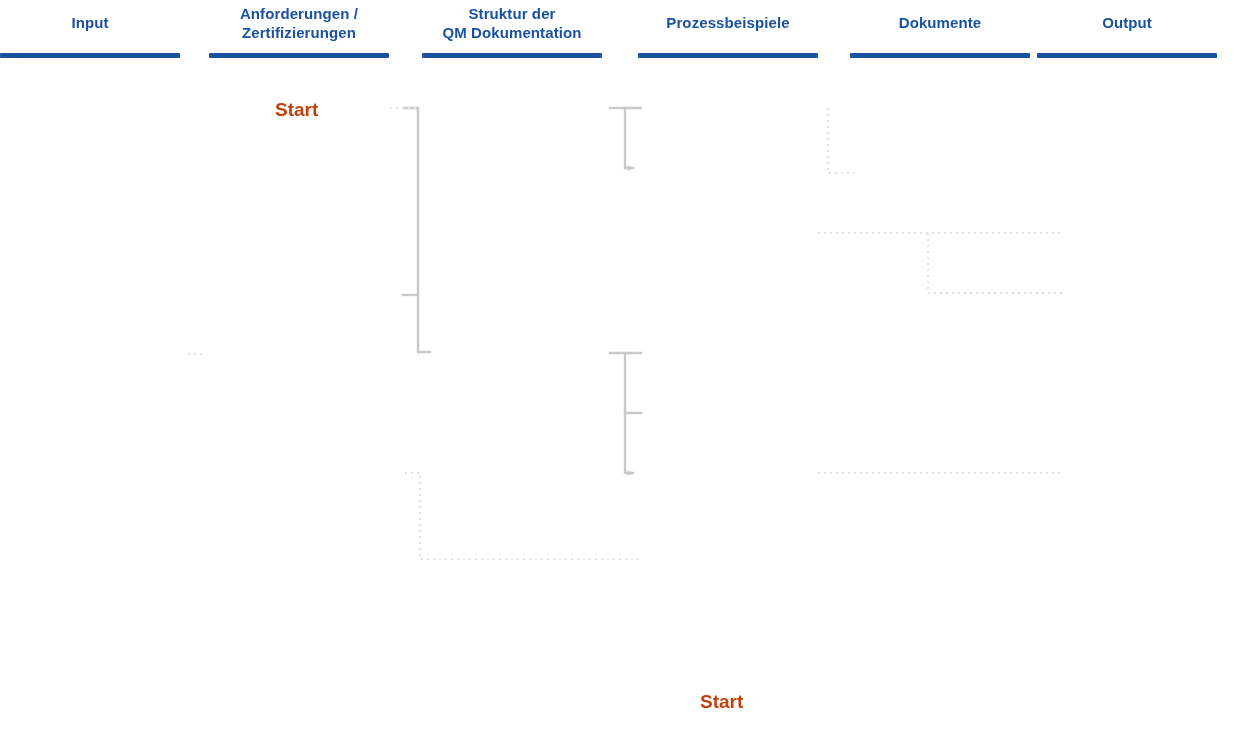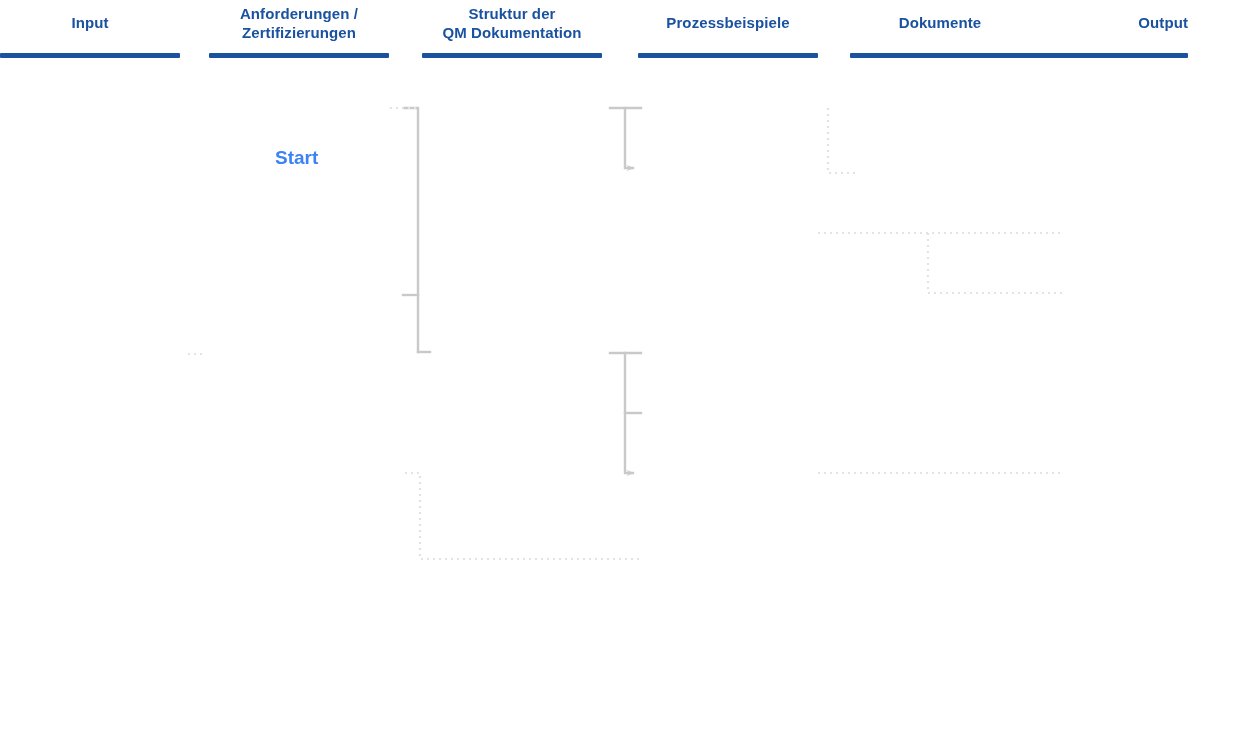--- a/index.html
+++ b/index.html
@@ -41,26 +41,25 @@
   .two-line .label{padding-top:4px;}
 
   
   #canvas{
     position:absolute;left:0;top:60px;width:1248px;height:672px;
   }
   #canvas svg{display:block;}
 
   .node-label{
     position:absolute;
-    color:#3b82f6;
+    color:#c2410c;
     font-weight:bold;
     font-size:19px;
     line-height:22px;
     white-space:nowrap;
-    margin-top:48px;
   }
   #start-label{left:275px;top:39px;}
   #ende-label{left:700px;top:631px;}
 </style>
 </head>
 <body>
 
 <div id="page">
 
   <div id="header">
@@ -89,21 +88,21 @@
         <span class="l2">QM Dokumentation</span>
       </span>
       <span class="rule"></span>
     </div>
 
     <div class="col-head one-line" style="left:850px;">
       <span class="label">Dokumente</span>
       <span class="rule"></span>
     </div>
 
-    <div class="col-head one-line" style="left:1008px;text-align:right;">
+    <div class="col-head one-line" style="left:1037px;">
       <span class="label">Output</span>
       <span class="rule"></span>
     </div>
 
   </div>
 
   <div id="canvas">
 
     <svg width="1248" height="672" viewBox="0 0 1248 672">
 

